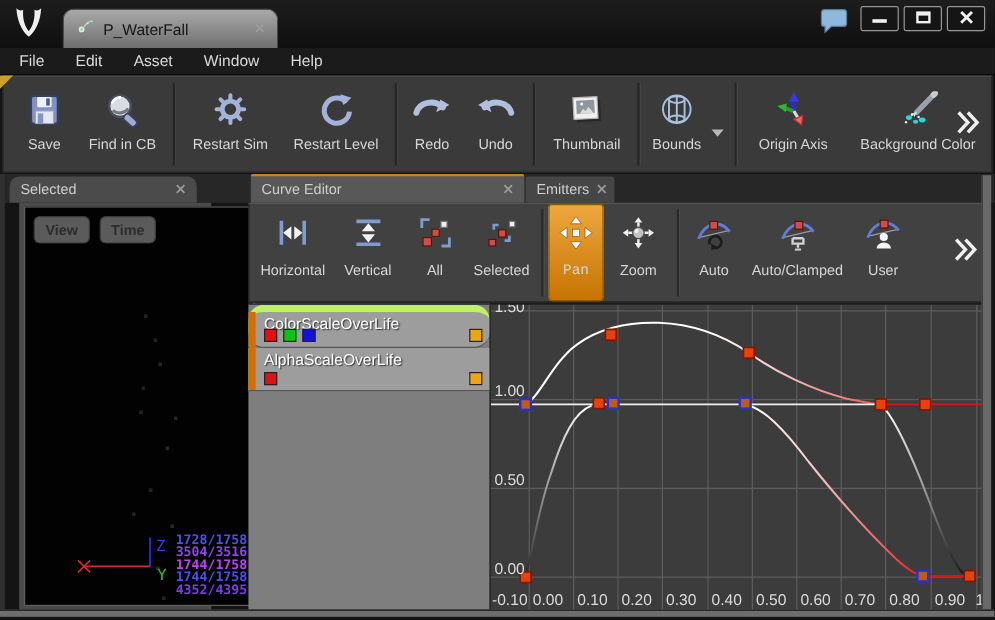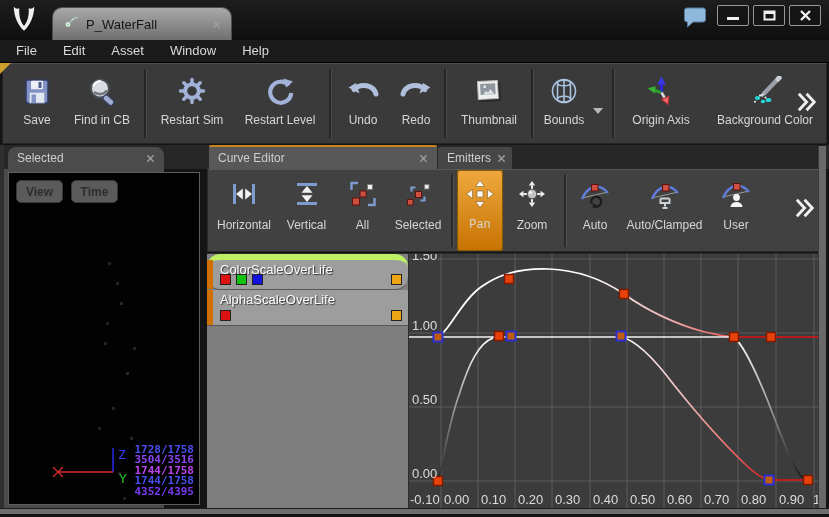--- a/index.html
+++ b/index.html
@@ -32,21 +32,21 @@
          align-self:center;margin:14px 6px 0 2px;}
   .toolbar-chev{position:absolute;right:12px;top:92px;}
   
   .tabstrip{position:absolute;left:0;top:145px;width:829px;height:24px;background:#272727;}
   .panel-tab{position:absolute;box-sizing:border-box;display:flex;align-items:center;padding:0 9px;gap:6px;}
   .vp-tab{left:8px;top:147px;width:156px;height:22px;background:#4b4b4b;border-radius:8px 8px 0 0;}
   .ce-tab{left:209px;top:145px;width:228px;height:24px;background:#585858;border-top:2px solid #c8831e;border-radius:2px 2px 0 0;}
   .em-tab{left:438px;top:147px;width:74px;height:22px;background:#464646;border-radius:2px 2px 0 0;text-align:right;}
   .ptab-label{flex:1;font-size:12px;color:#cecece;white-space:nowrap;}
   
-  .left-panel{position:absolute;left:4px;top:169px;width:160px;height:339px;background:#4b4b4b;}
+  .left-panel{position:absolute;left:16px;top:169px;width:160px;height:339px;background:#4b4b4b;}
   .vp-canvas{position:absolute;left:4px;top:3px;width:192px;height:333px;background:#020202;border:1px solid #5e5e5e;box-sizing:border-box;}
   .vp-btn{position:absolute;top:7px;height:21px;border-radius:5px;background:#5b5b5b;border:1px solid #393939;
           color:#2d2d2d;font-size:12px;font-weight:bold;display:flex;align-items:center;justify-content:center;}
   .vp-btn.b0{left:7px;width:45px;} .vp-btn.b1{left:62px;width:45px;}
   .specks{position:absolute;left:0;top:0;width:1px;height:1px;background:transparent;
           box-shadow:100px 90px 0 1px #222,112px 130px 0 1px #262626,96px 170px 0 1px #242424,
                      118px 200px 0 1px #282828,104px 235px 0 1px #232323,122px 265px 0 1px #262626,
                      98px 150px 0 1px #202020,110px 300px 0 1px #242424,90px 255px 0 1px #222,
                      125px 175px 0 1px #252525,108px 110px 0 1px #232323,115px 325px 0 1px #222;}
   .gizmo{position:absolute;left:36px;bottom:6px;width:110px;height:56px;}
@@ -171,39 +171,39 @@
       <div class="tbtn" style="width:92px">
         <span class="ticon">
           <svg width="32" height="32" viewBox="0 0 32 32">
             <path d="M24.8 9.5 A10.5 10.5 0 1 0 27.2 17" fill="none" stroke="#a3b2d8" stroke-width="4.2"></path>
             <polygon points="19.5,2.5 29,5.5 22,11.5" fill="#a3b2d8"></polygon>
           </svg>
         </span>
         <span class="tlabel">Restart Level</span>
       </div>
       <div class="tsep"></div>
-      <div class="tbtn" style="width:56px">
-        <span class="ticon">
-          <svg width="36" height="32" viewBox="0 0 34 32">
-            <path d="M30 18 C27.5 9,15 6.5,8 13.5" fill="none" stroke="#b0c0dc" stroke-width="5" stroke-linecap="round"></path>
-            <polygon points="2.5,11.5 13.5,17.5 10,7" fill="#b0c0dc"></polygon>
-          </svg>
-        </span>
-        <span class="tlabel">Undo</span>
-      </div>
       <div class="tbtn" style="width:50px">
         <span class="ticon">
           <svg width="36" height="32" viewBox="0 0 34 32">
             <g transform="translate(34,0) scale(-1,1)">
               <path d="M30 18 C27.5 9,15 6.5,8 13.5" fill="none" stroke="#b0c0dc" stroke-width="5" stroke-linecap="round"></path>
               <polygon points="2.5,11.5 13.5,17.5 10,7" fill="#b0c0dc"></polygon>
             </g>
           </svg>
         </span>
         <span class="tlabel">Redo</span>
+      </div>
+      <div class="tbtn" style="width:56px">
+        <span class="ticon">
+          <svg width="36" height="32" viewBox="0 0 34 32">
+            <path d="M30 18 C27.5 9,15 6.5,8 13.5" fill="none" stroke="#b0c0dc" stroke-width="5" stroke-linecap="round"></path>
+            <polygon points="2.5,11.5 13.5,17.5 10,7" fill="#b0c0dc"></polygon>
+          </svg>
+        </span>
+        <span class="tlabel">Undo</span>
       </div>
       <div class="tsep"></div>
       <div class="tbtn" style="width:78px">
         <span class="ticon">
           <svg width="34" height="32" viewBox="0 0 32 32">
             <rect x="7.5" y="7.5" width="20" height="18" fill="#1c1c1c" opacity=".55" transform="rotate(-3 16 16)"></rect>
             <g transform="rotate(-3 16 16)">
               <rect x="5" y="5" width="20" height="18" fill="#efefef" stroke="#b5b5b5"></rect>
               <rect x="7.5" y="7.5" width="15" height="11" fill="#8f969e"></rect>
               <path d="M10 18.5 l3 -4 2 2 2.5 -3.5 4 5.5 z" fill="#d8dde2"></path>

